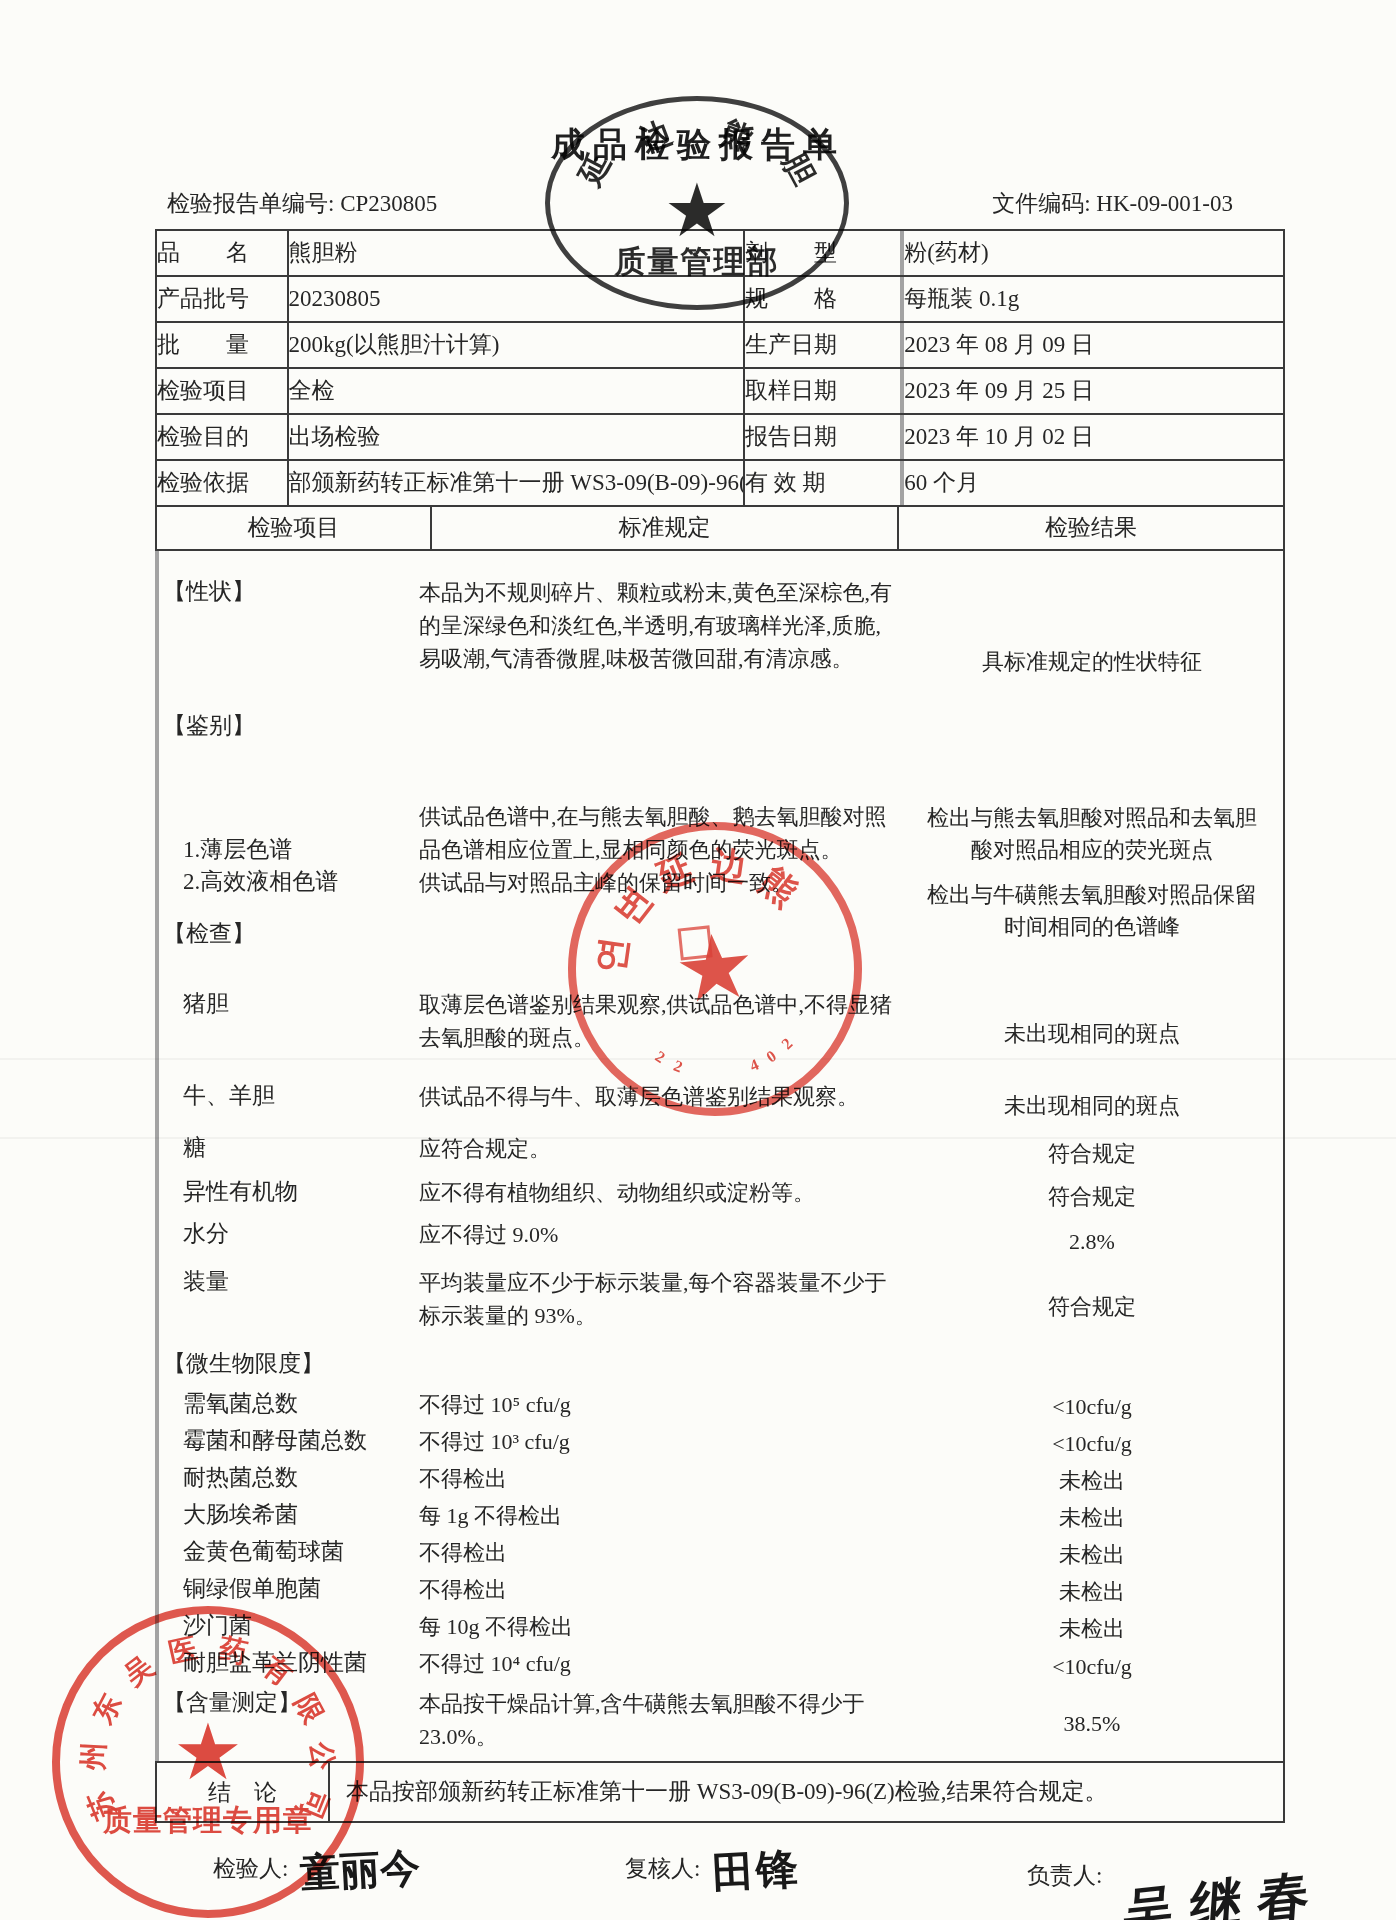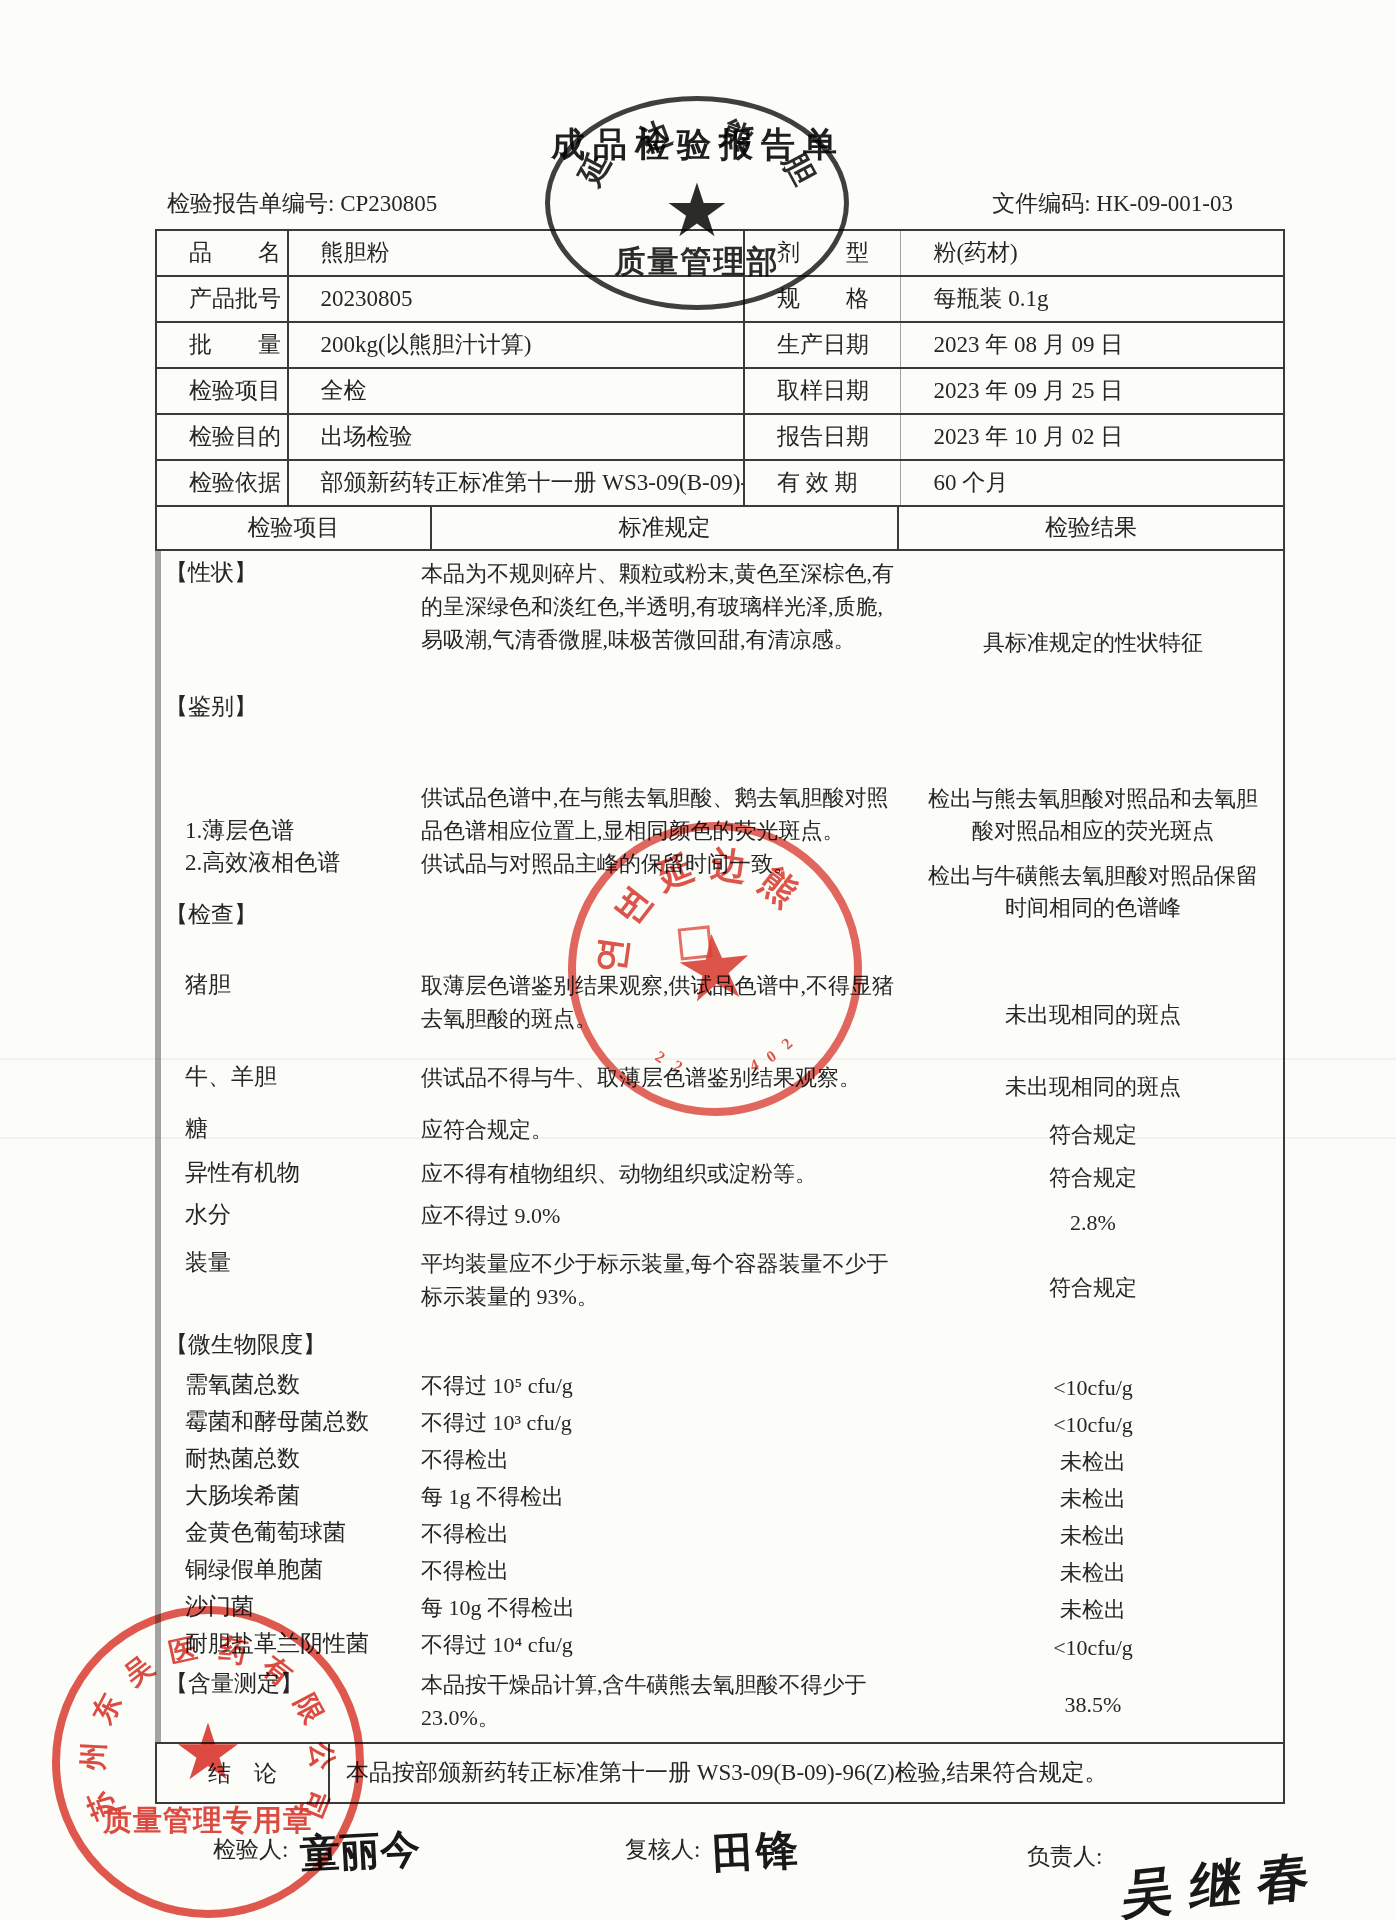--- a/index.html
+++ b/index.html
@@ -25,40 +25,40 @@
     display:flex;justify-content:space-between;
     font-size:23px;margin-bottom:10px;padding-left:12px;
   }
   .ref-row .right{margin-right:52px;}
   
   .info-table{border:2px solid #3a3a3a;}
   .info-row{display:flex;border-top:2px solid #3a3a3a;}
   .info-row:first-child{border-top:none;}
   .info-cell{
     box-sizing:border-box;font-size:23px;line-height:44px;height:44px;
-    padding-left:32px;white-space:nowrap;overflow:hidden;
+    padding-left:0;white-space:nowrap;overflow:hidden;
   }
   .c-l{width:130px;}
   .c-lv{width:458px;border-left:2px solid #3a3a3a;}
   .c-r{width:158px;border-left:2px solid #3a3a3a;}
-  .c-rv{width:384px;border-left:1px solid #a3a3a3;}
+  .c-rv{width:384px;border-left:4px solid #a3a3a3;}
   
   .cols-header{
     display:flex;border:2px solid #3a3a3a;border-top:none;
   }
   .cols-header .hc{
     box-sizing:border-box;text-align:center;font-size:23px;line-height:42px;height:42px;
   }
   .hc1{width:273px;}
   .hc2{width:467px;border-left:2px solid #3a3a3a;}
   .hc3{flex:1;border-left:2px solid #3a3a3a;}
   
   .items-body{
-    border-left:6px solid #a3a3a3;border-right:2px solid #3a3a3a;
-    padding-top:6px;
+    border-left:4px solid #a3a3a3;border-right:2px solid #3a3a3a;
+    padding-top:25px;
   }
   .item-row{display:flex;align-items:stretch;}
   .i-name{
     box-sizing:border-box;width:260px;padding-left:24px;
     font-size:23px;line-height:32px;display:flex;flex-direction:column;
   }
   .i-name .n1.bracket,.i-name .n2.bracket{margin-left:-20px;}
   .i-name .n2{margin-top:auto;padding-bottom:6px;}
   .i-std{
     box-sizing:border-box;width:482px;

